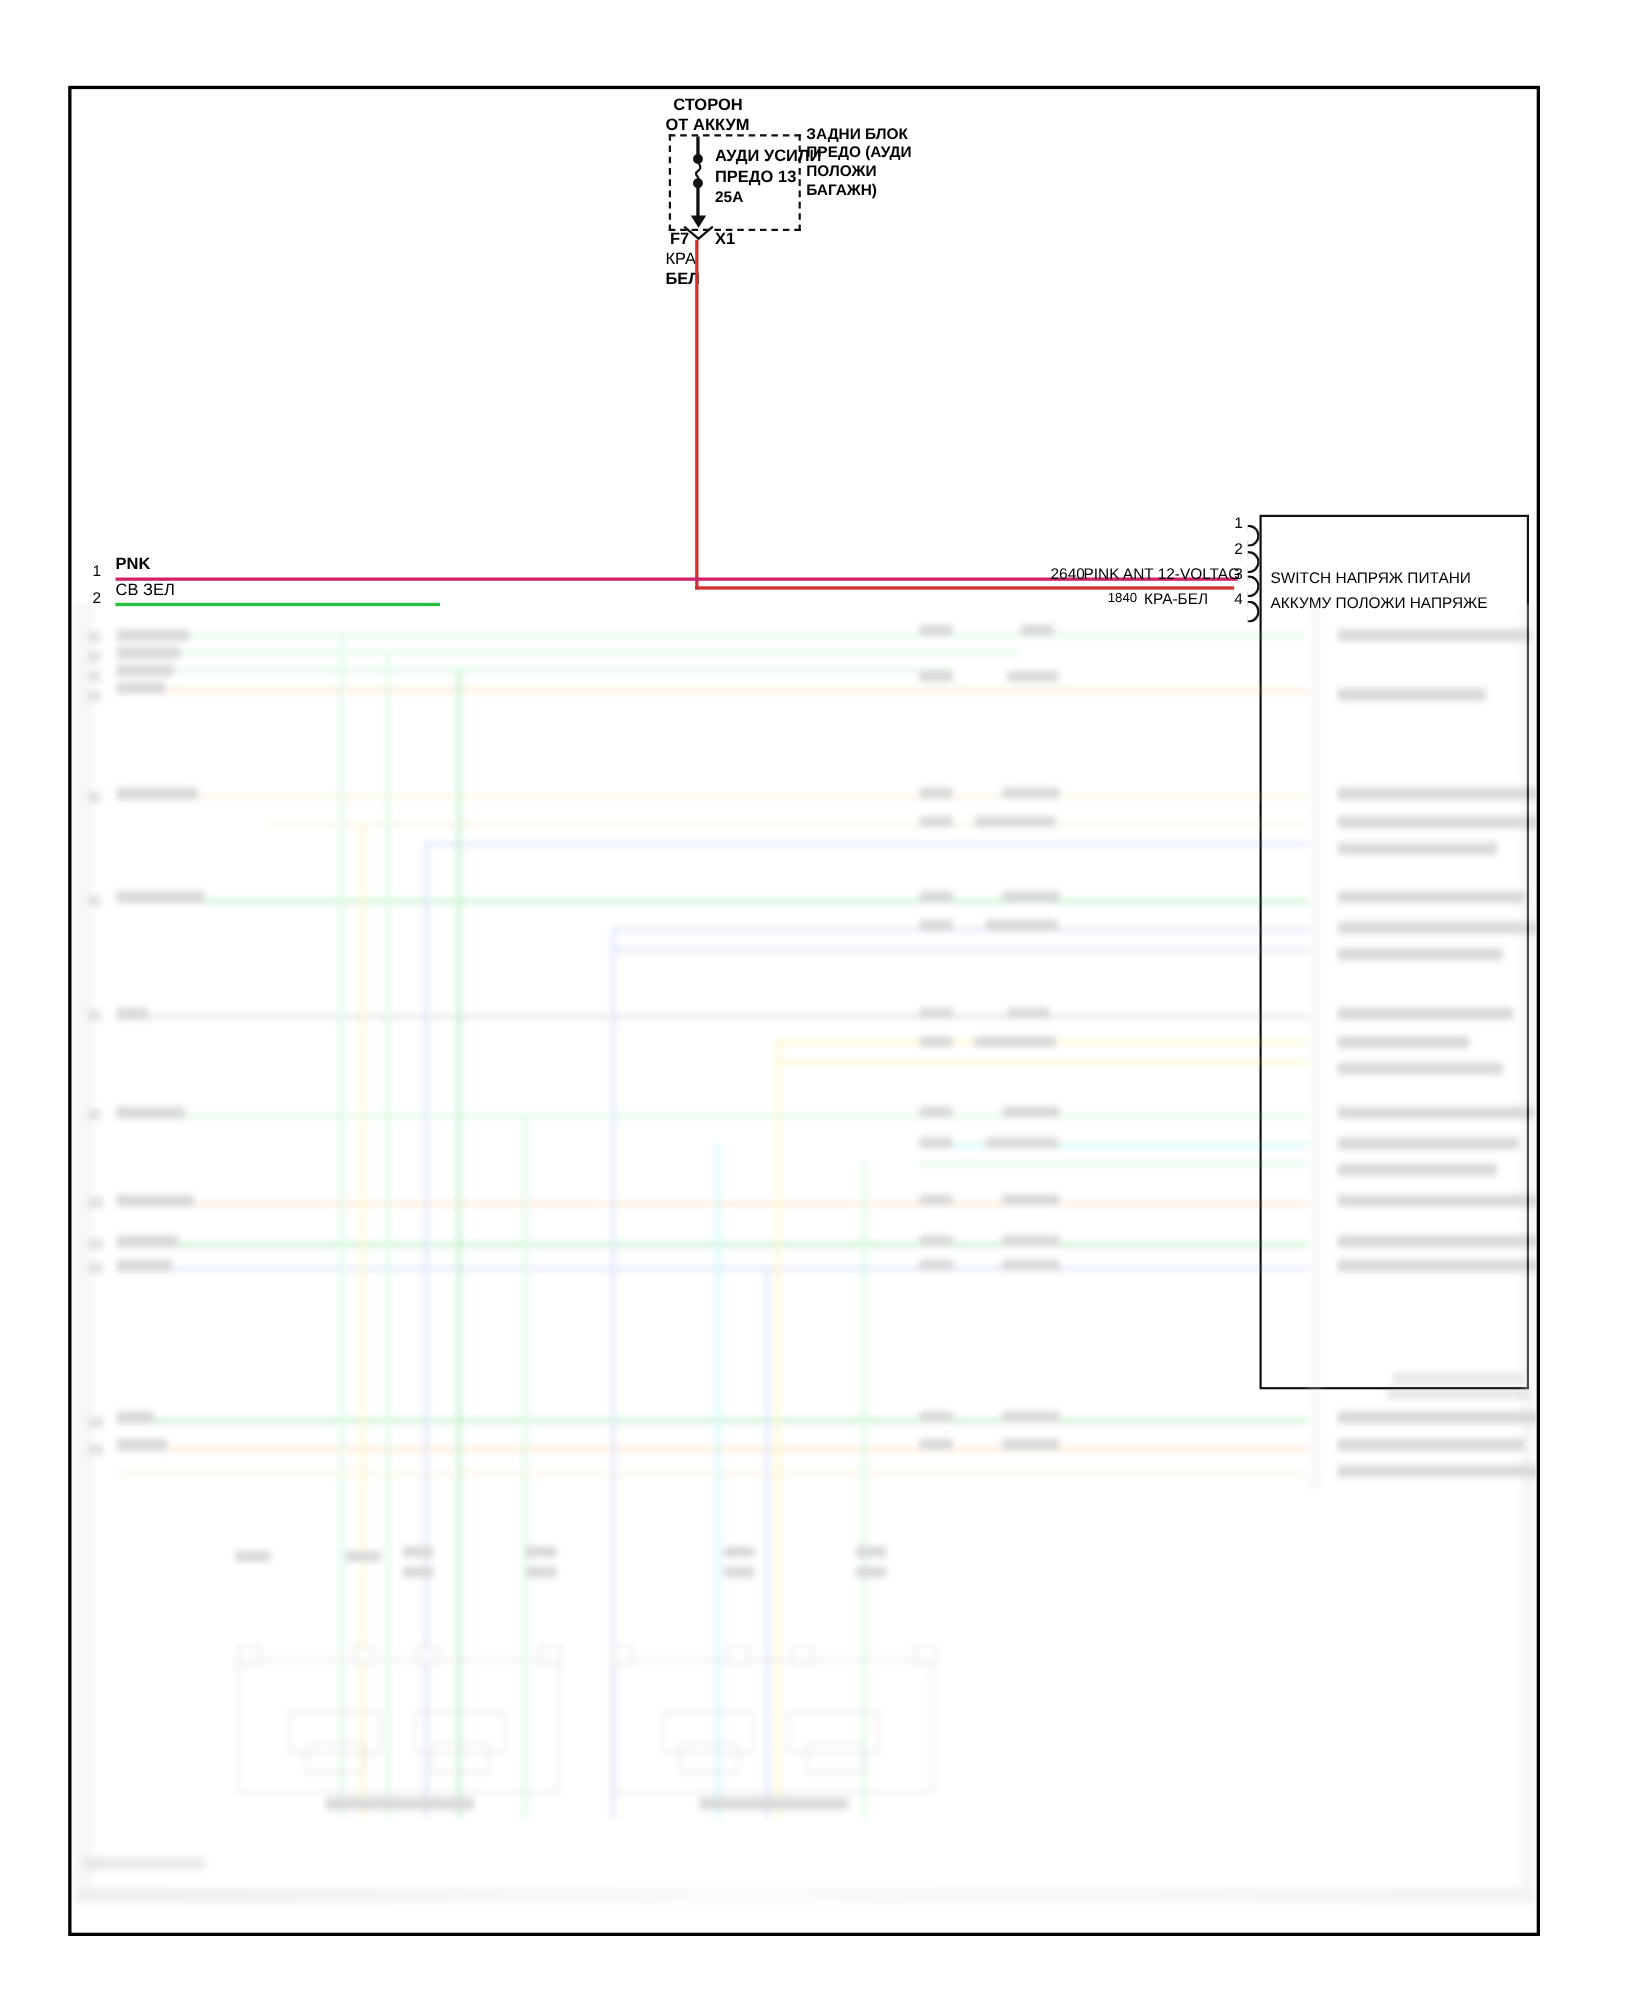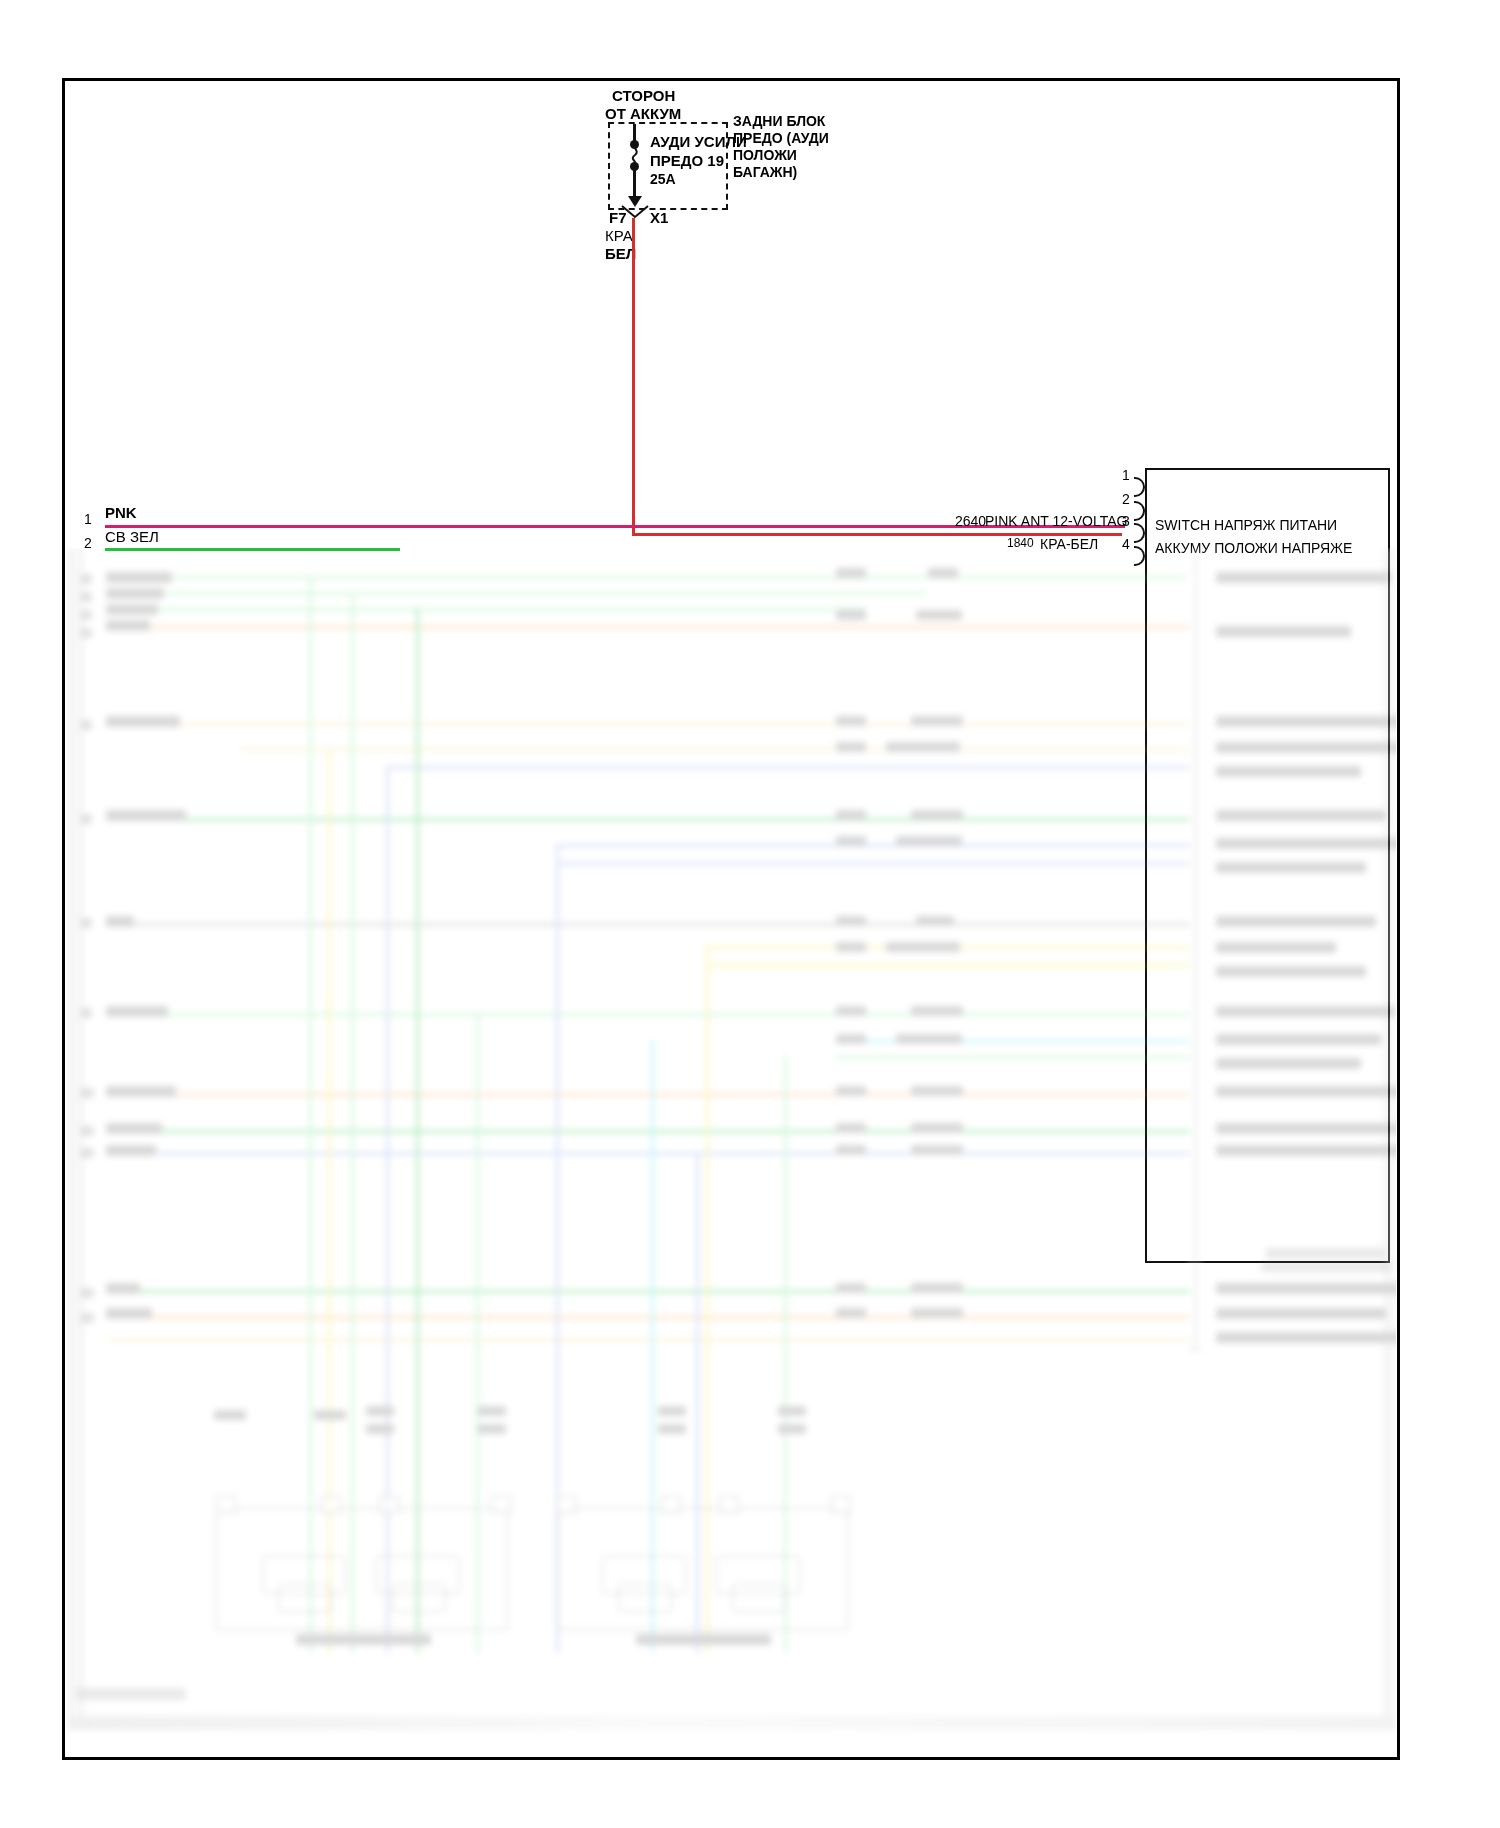--- a/index.html
+++ b/index.html
@@ -72,21 +72,21 @@
     <div class="fuse-dot" style="left:630px;top:140px;"></div>
 
     <svg class="fuse-coil" viewBox="0 0 14 26">
       <path d="M7 2 C 1 6, 13 12, 7 16 C 1 20, 9 22, 7 25" fill="none" stroke="#111" stroke-width="2"></path>
     </svg>
     <div class="fuse-dot" style="left:630px;top:162px;"></div>
     <div class="fuse-lead" style="left:633px;top:168px;width:3px;height:34px;"></div>
     <div class="arrow-down" style="left:628px;top:196px;"></div>
 
     <div class="txt" style="left:650px;top:134px;font-size:15px;font-weight:bold;">АУДИ УСИЛИ</div>
-    <div class="txt" style="left:650px;top:153px;font-size:15px;font-weight:bold;">ПРЕДО 19</div>
+    <div class="txt" style="left:650px;top:153px;font-size:15px;font-weight:bold;">ПРЕДО 13</div>
     <div class="txt" style="left:650px;top:172px;font-size:14px;font-weight:bold;">25A</div>
 
     <div class="txt" style="left:733px;top:114px;font-size:14px;font-weight:bold;">ЗАДНИ БЛОК</div>
     <div class="txt" style="left:733px;top:131px;font-size:14px;font-weight:bold;">ПРЕДО (АУДИ</div>
     <div class="txt" style="left:733px;top:148px;font-size:14px;font-weight:bold;">ПОЛОЖИ</div>
     <div class="txt" style="left:733px;top:165px;font-size:14px;font-weight:bold;">БАГАЖН)</div>
 
     <div class="txt" style="left:609px;top:210px;font-size:15px;font-weight:bold;">F7</div>
     <div class="txt" style="left:650px;top:210px;font-size:15px;font-weight:bold;">X1</div>
 

